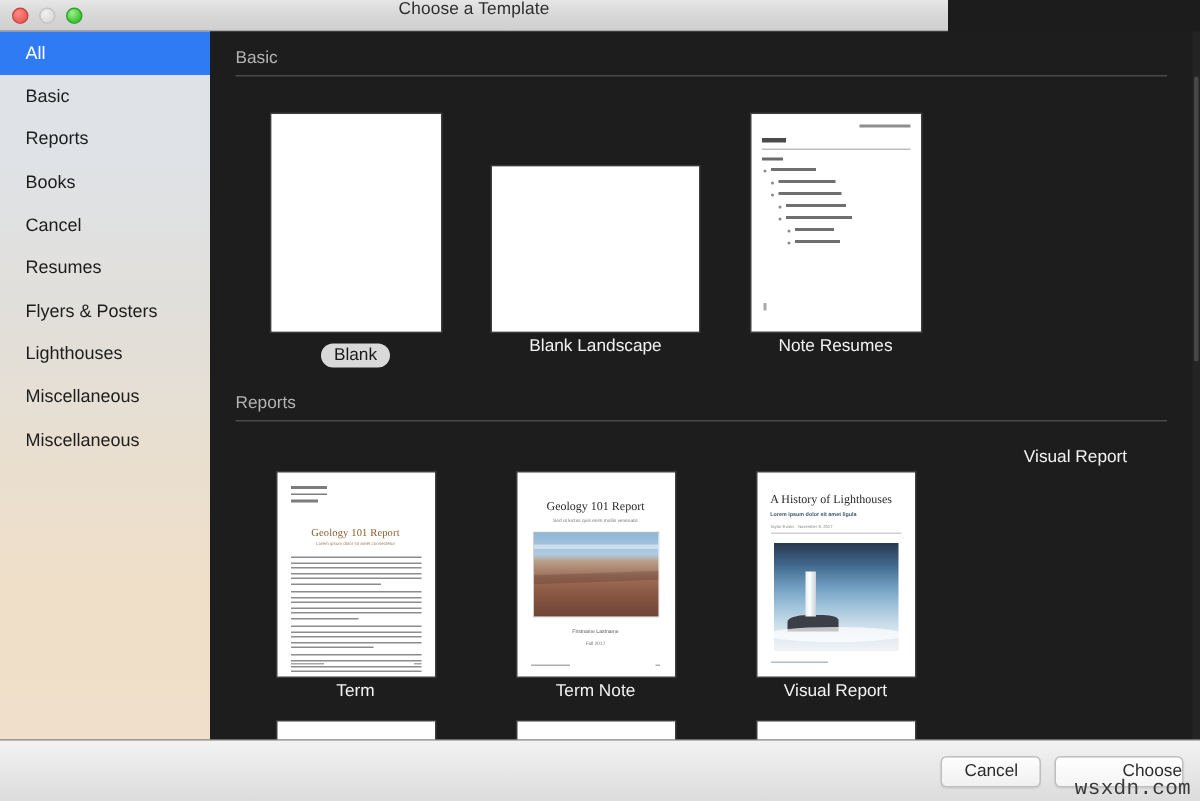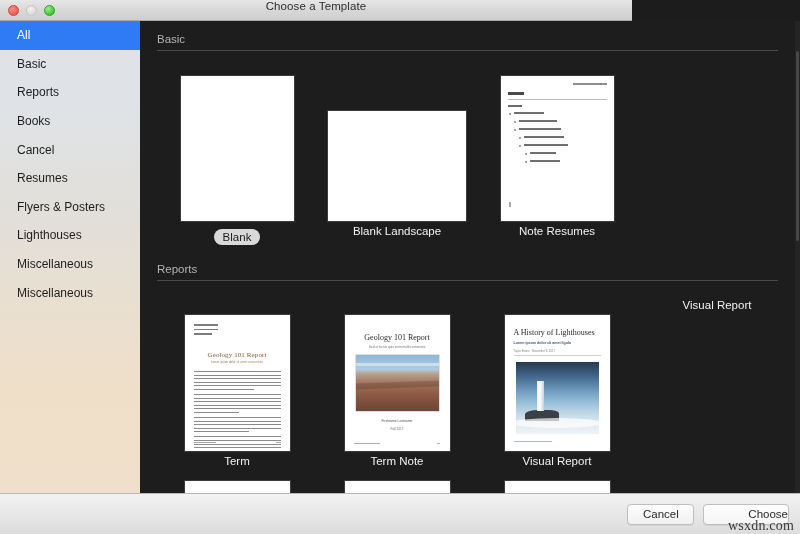--- a/index.html
+++ b/index.html
@@ -246,21 +246,21 @@
     box-shadow:0 1px 1px rgba(0,0,0,.07);
     cursor:default;
   }
   .btn.primary {
     background:linear-gradient(to bottom,#ffffff,#f4f4f4);
     padding-left:44px;
   }
   .watermark {
     position:absolute; right:6px; bottom:0px;
     font-size:14px; color:#3b3b3b; letter-spacing:.2px;
-    font-family:Liberation Serif, serif;
+    font-family:Liberation Mono, monospace;
   }
 
   
   .scroll-track {
     position:absolute; right:0; top:21px; width:5px; height:472px;
     background:rgba(255,255,255,.03);
   }
   .scroll-thumb {
     position:absolute; right:1px; top:30px; width:3px; height:190px;
     background:rgba(255,255,255,.16); border-radius:2px;

